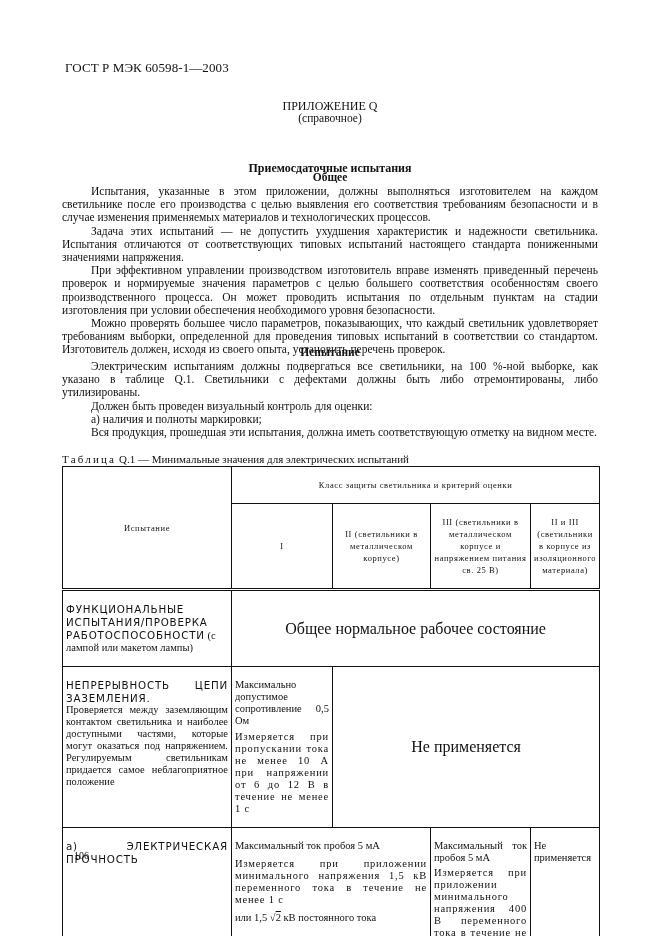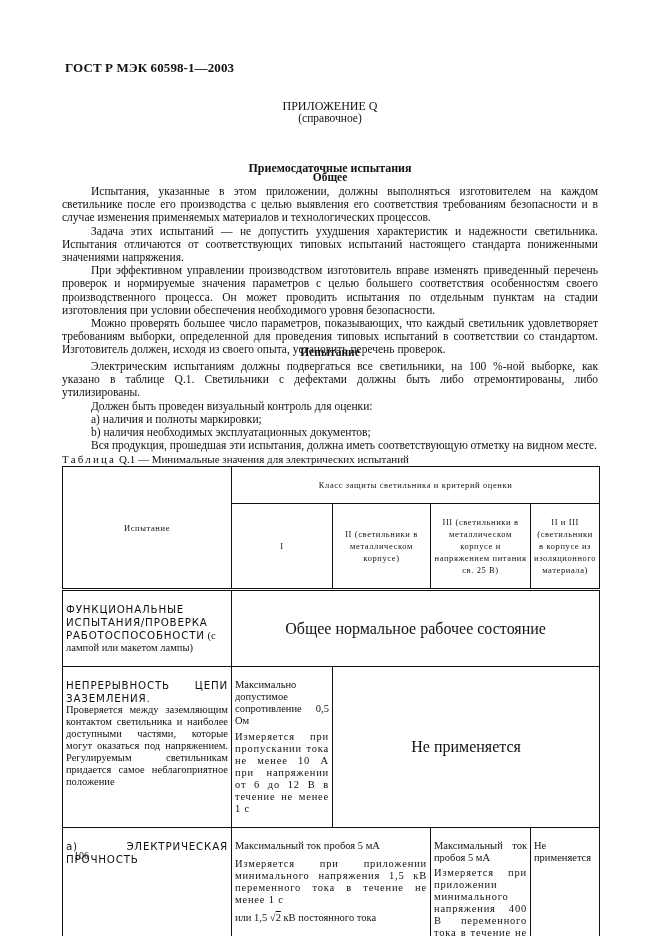--- a/index.html
+++ b/index.html
@@ -1,19 +1,19 @@
 <!DOCTYPE html>
 <html><head>
 <meta charset="utf-8">
 <style>
   html, body { margin:0; padding:0; background:#fff; }
   body { width:661px; height:936px; position:relative; overflow:hidden;
          font-family:"Liberation Serif", serif; color:#111; }
   .abs { position:absolute; }
-  .hdr { left:65px; top:60px; font-weight:bold; font-size:13px; letter-spacing:0.1px; }
+  .hdr { left:65px; top:60px; font-weight:normal; font-size:13px; letter-spacing:0.1px; }
   .center { left:62px; width:536px; text-align:center; }
   .annex { top:99px; font-size:12px; }
   .annex-sub { top:112px; font-size:11.5px; }
   .title { top:161px; font-size:12px; font-weight:bold; }
   .sec { font-size:11.5px; font-weight:bold; }
   .para { left:62px; width:536px; font-size:11.5px; line-height:13.2px; text-align:justify; }
   .para p { margin:0; text-indent:29px; }
   .list p { text-indent:29px; margin:0; }
   .tcap { left:62px; top:453px; font-size:11px; }
   .tcap .sp { letter-spacing:2.2px; }
@@ -47,21 +47,20 @@
   <p>При эффективном управлении производством изготовитель вправе изменять приведенный перечень проверок и нормируемые значения параметров с целью большего соответствия особенностям своего производственного процесса. Он может проводить испытания по отдельным пунктам на стадии изготовления при условии обеспечения необходимого уровня безопасности.</p>
   <p>Можно проверять большее число параметров, показывающих, что каждый светильник удовлетворяет требованиям выборки, определенной для проведения типовых испытаний в соответствии со стандартом. Изготовитель должен, исходя из своего опыта, установить перечень проверок.</p>
 </div>
 
 <div class="abs center sec" style="top:346px">Испытание</div>
 
 <div class="abs para list" style="top:360px">
   <p>Электрическим испытаниям должны подвергаться все светильники, на 100 %-ной выборке, как указано в таблице Q.1. Светильники с дефектами должны быть либо отремонтированы, либо утилизированы.</p>
   <p>Должен быть проведен визуальный контроль для оценки:</p>
   <p>a) наличия и полноты маркировки;</p>
-  <p>b) наличия необходимых эксплуатационных документов;</p>
   <p>Вся продукция, прошедшая эти испытания, должна иметь соответствующую отметку на видном месте.</p>
 </div>
 
 <div class="abs tcap">
   <span class="sp">Таблица</span>
   <span>Q.1 — Минимальные значения для электрических испытаний</span>
 </div>
 
 <table class="t">
   <colgroup>

